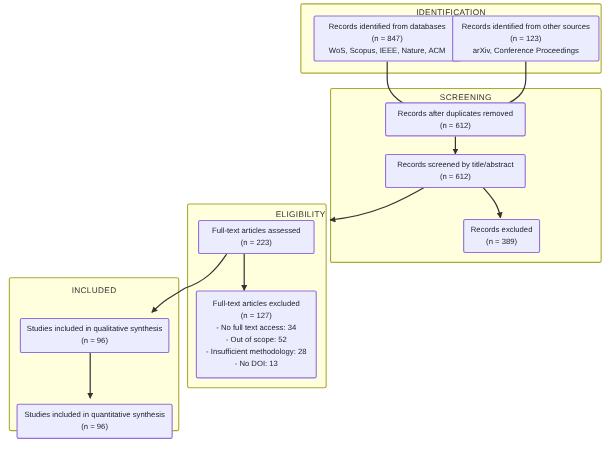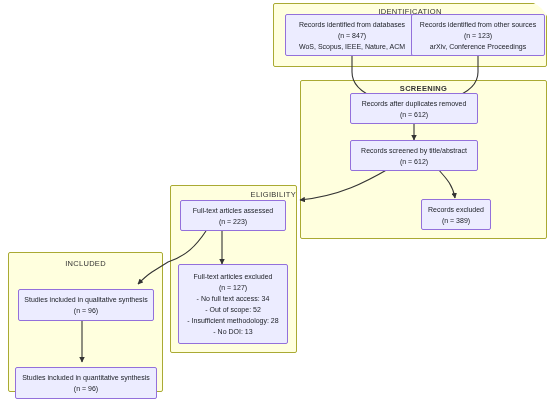--- a/index.html
+++ b/index.html
@@ -7,21 +7,20 @@
     padding: 0;
     background: #ffffff;
   }
   #canvas {
     position: relative;
     width: 550px;
     height: 411px;
     background: #ffffff;
     font-family: "Liberation Sans", sans-serif;
     overflow: hidden;
-    border-radius: 29px;
   }
   
   .cluster {
     position: absolute;
     background: #ffffde;
     border: 1px solid #aaaa33;
     border-radius: 2px;
     box-sizing: border-box;
   }
   .cluster-label {
@@ -73,21 +72,21 @@
 </head>
 <body>
 
 <div id="canvas">
 
   <div class="cluster" style="left:273px; top:3px; width:274px; height:64px;">
     <div class="cluster-label" style="top:3px;">IDENTIFICATION</div>
   </div>
 
   <div class="cluster" style="left:300px; top:80px; width:247px; height:159px;">
-    <div class="cluster-label" style="top:3px;font-weight:bold;">SCREENING</div>
+    <div class="cluster-label" style="top:3px;">SCREENING</div>
   </div>
 
   <div class="cluster" style="left:170px; top:185px; width:127px; height:168px;">
     <div class="cluster-label" style="top:4px;text-align:right;">ELIGIBILITY</div>
   </div>
 
   <div class="cluster" style="left:8px; top:252px; width:155px; height:140px;">
     <div class="cluster-label" style="top:6px;">INCLUDED</div>
   </div>
 

